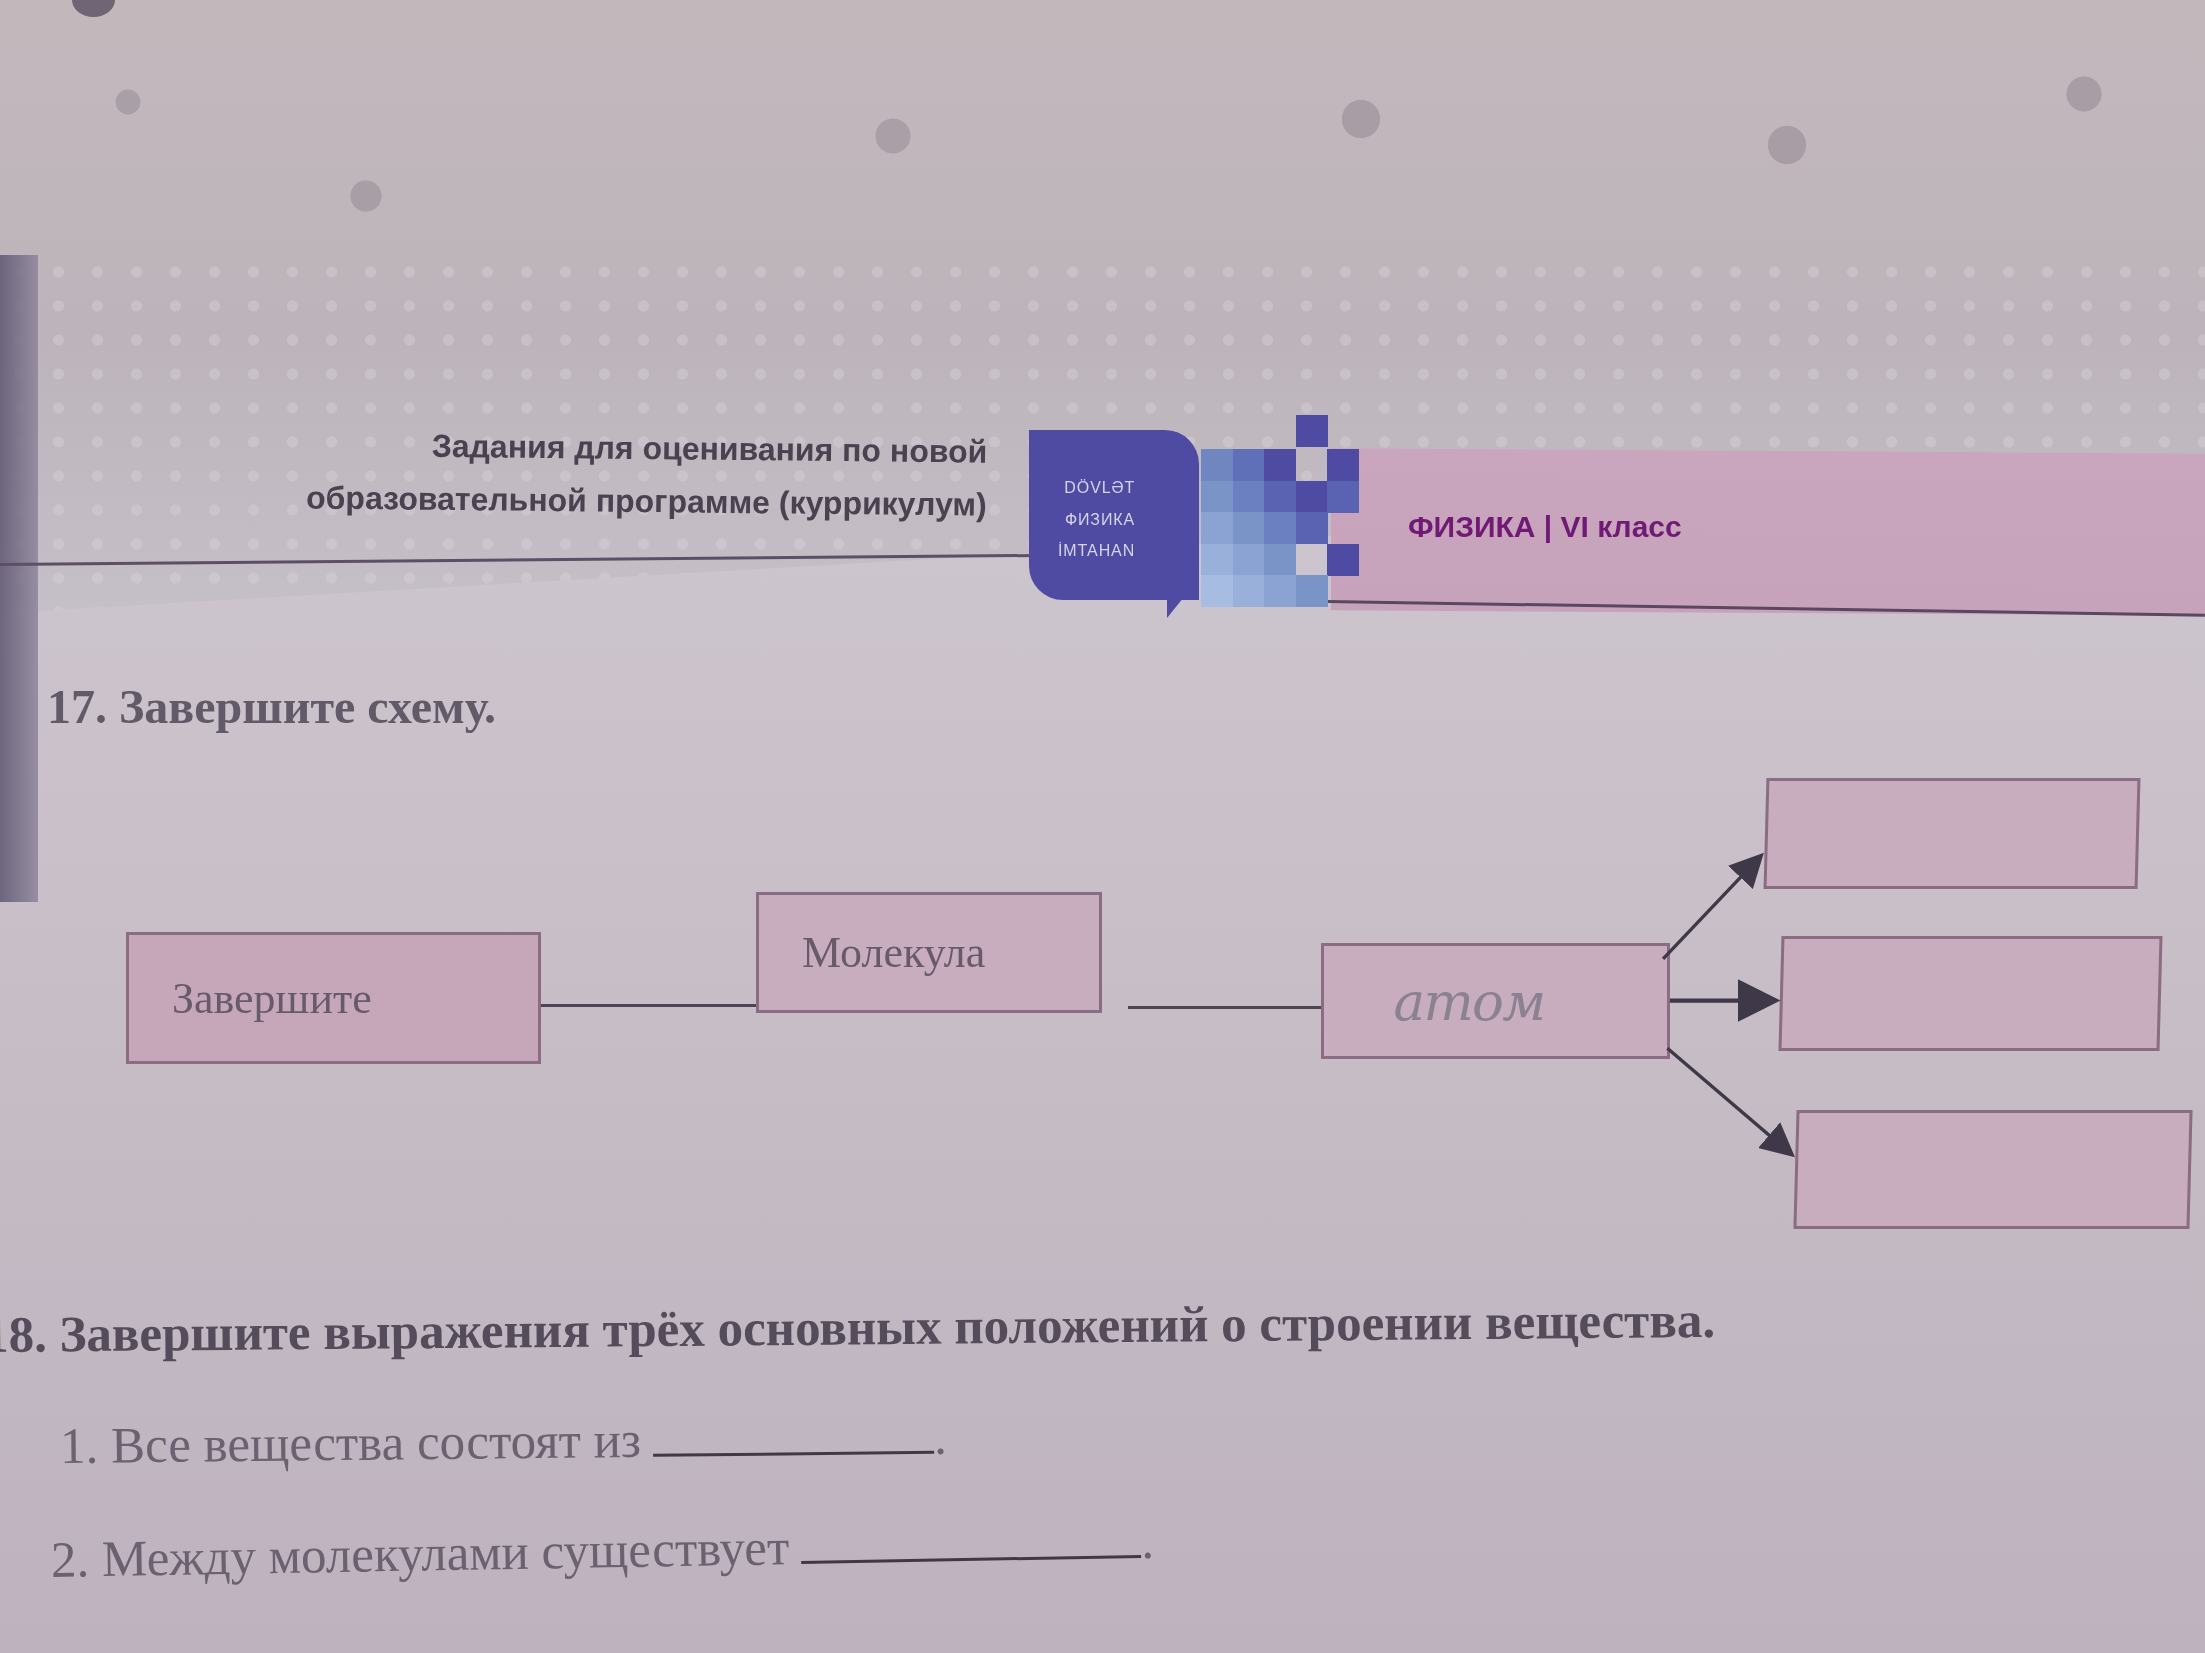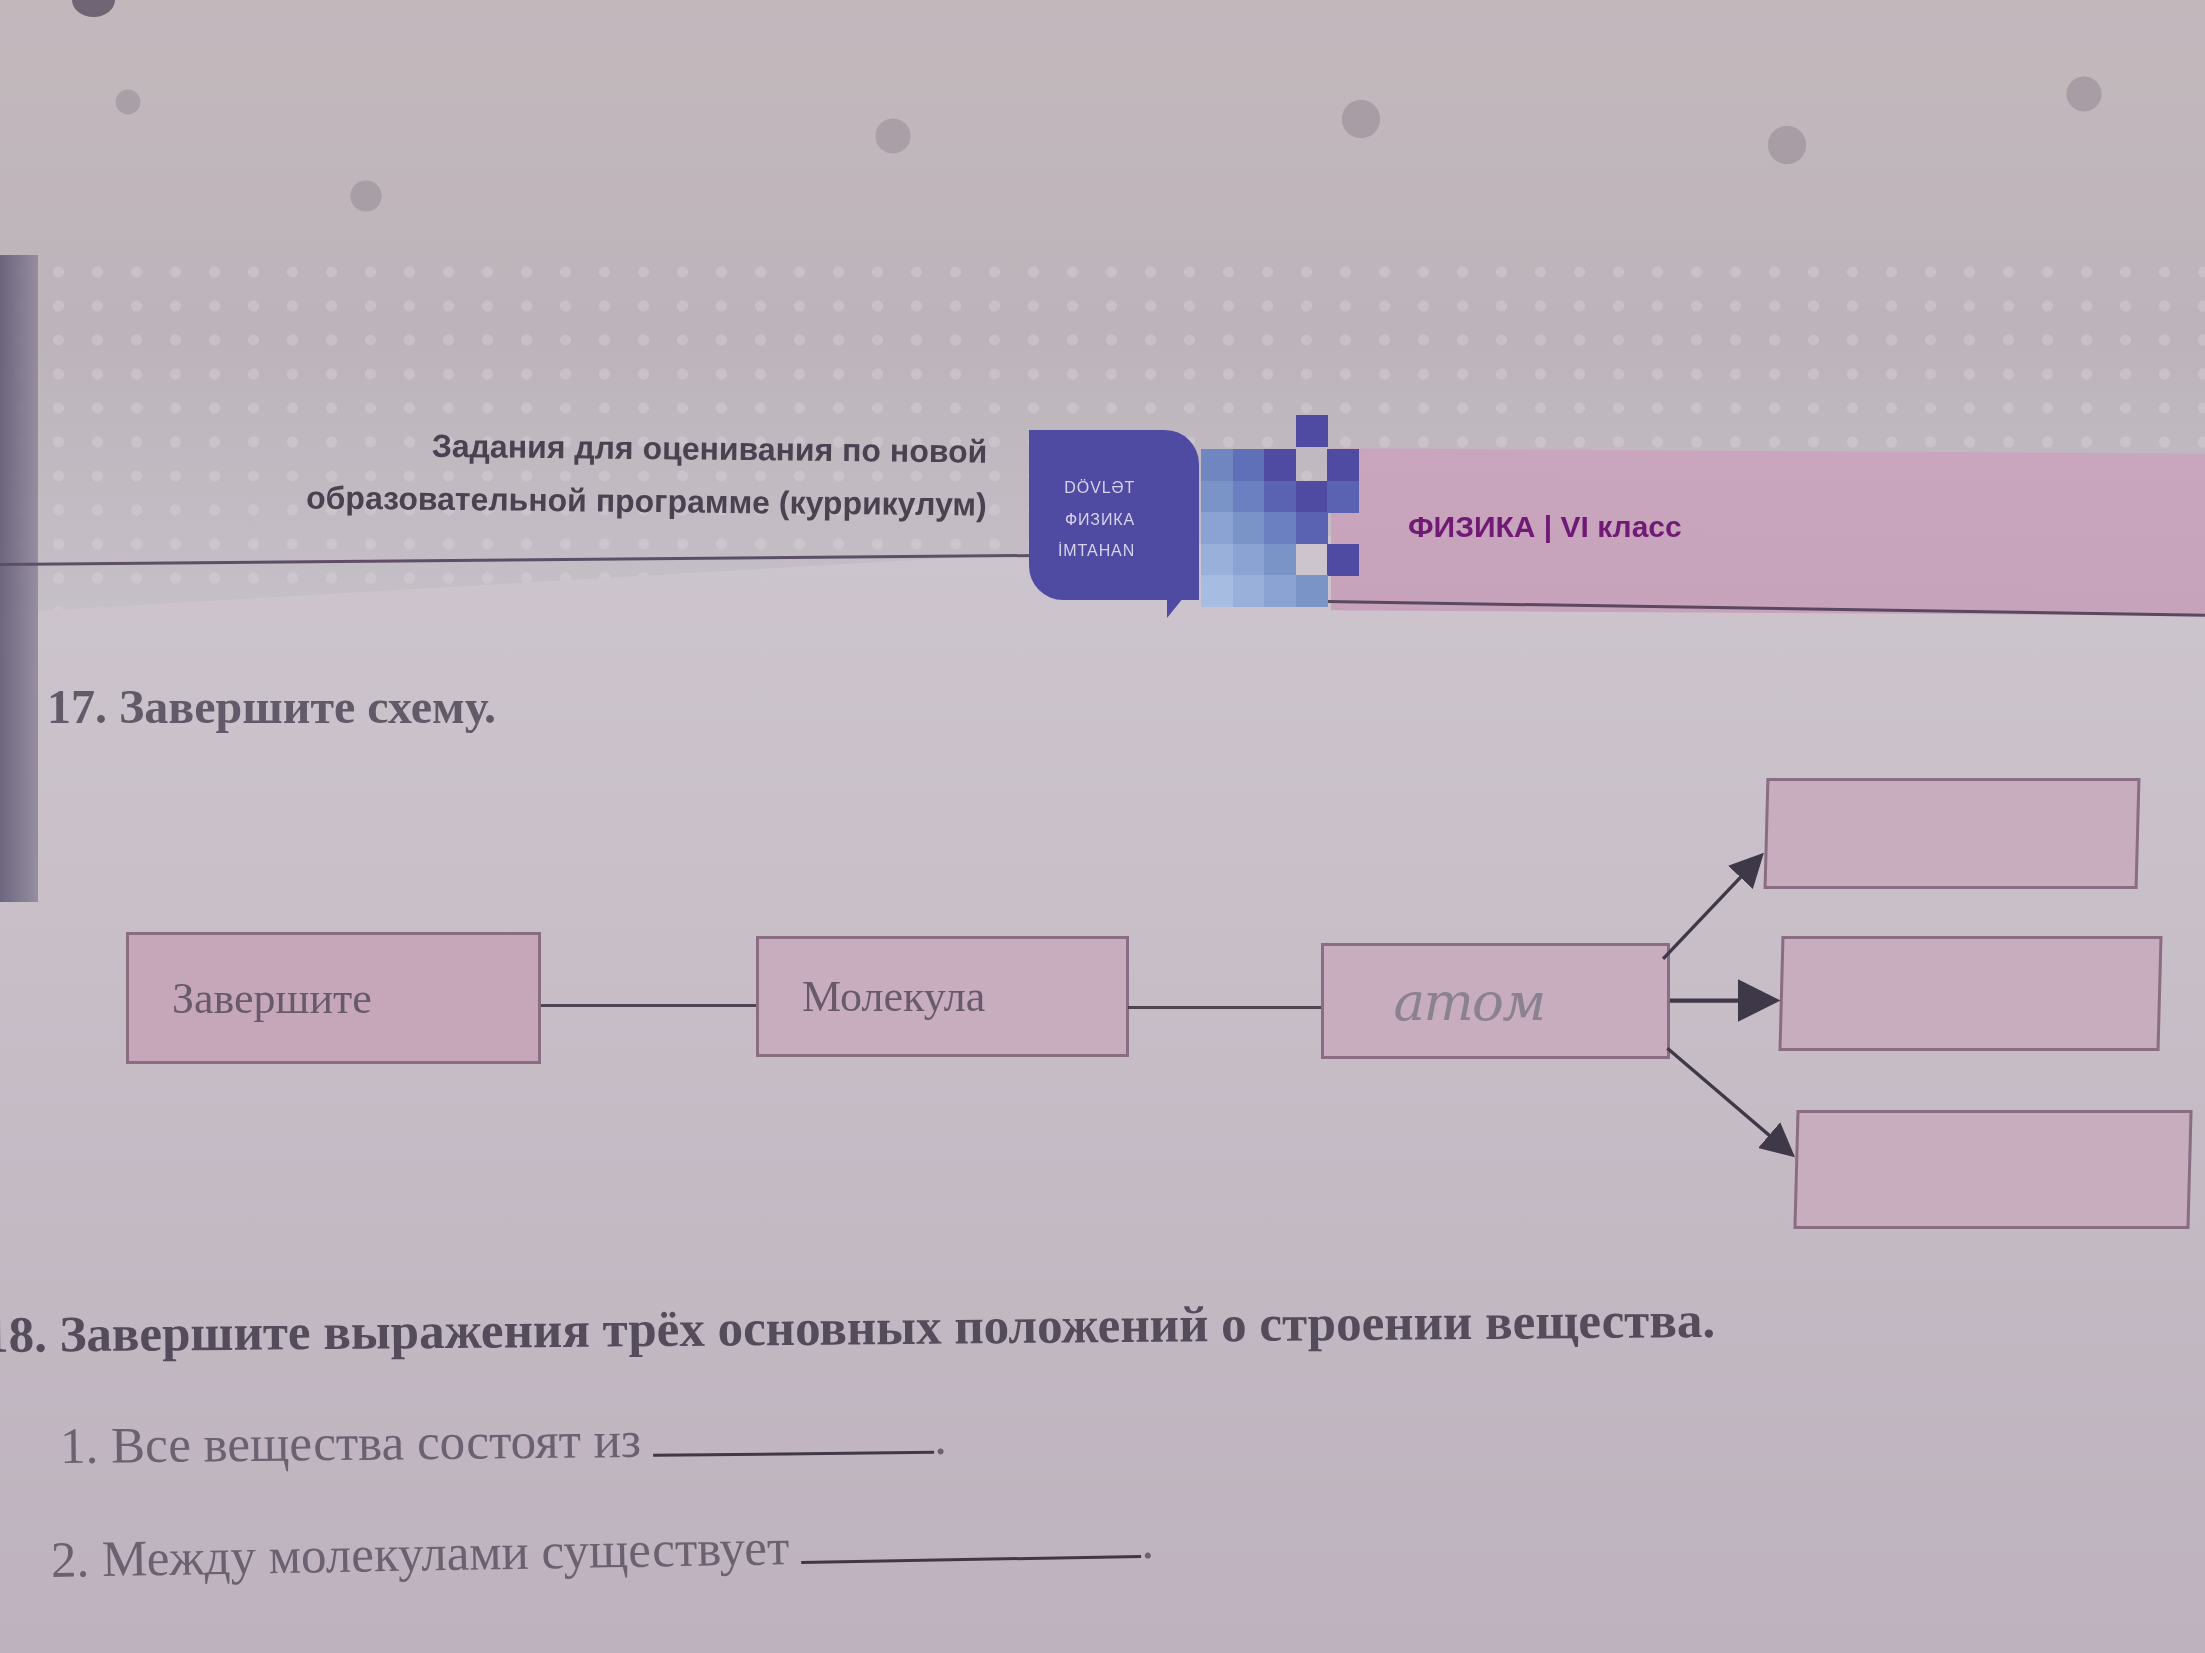--- a/index.html
+++ b/index.html
@@ -112,21 +112,21 @@
 
 <div class="subject">ФИЗИКА | VI класс</div>
 
 <div class="q17 serif">17. Завершите схему.</div>
 
 <div class="box serif" style="left:126px;top:932px;width:415px;height:132px;background:#c6a7b9;">
   <span>Завершите</span>
 </div>
 <div class="conn" style="left:541px;top:1004px;width:216px;"></div>
 
-<div class="box serif" style="left:756px;top:936px;width:373px;height:121px;text-align:center;">
+<div class="box serif" style="left:756px;top:892px;width:346px;height:121px;text-align:center;">
   <span>Молекула</span>
 </div>
 <div class="conn" style="left:1128px;top:1006px;width:194px;"></div>
 
 <div class="box" style="left:1321px;top:943px;width:349px;height:116px;padding-left:25.5px;">
   <span class="hand">атом</span>
 </div>
 
 <div class="box" style="left:1765px;top:778px;width:374px;height:111px;transform:skewX(-1.5deg);">
   <span></span>

